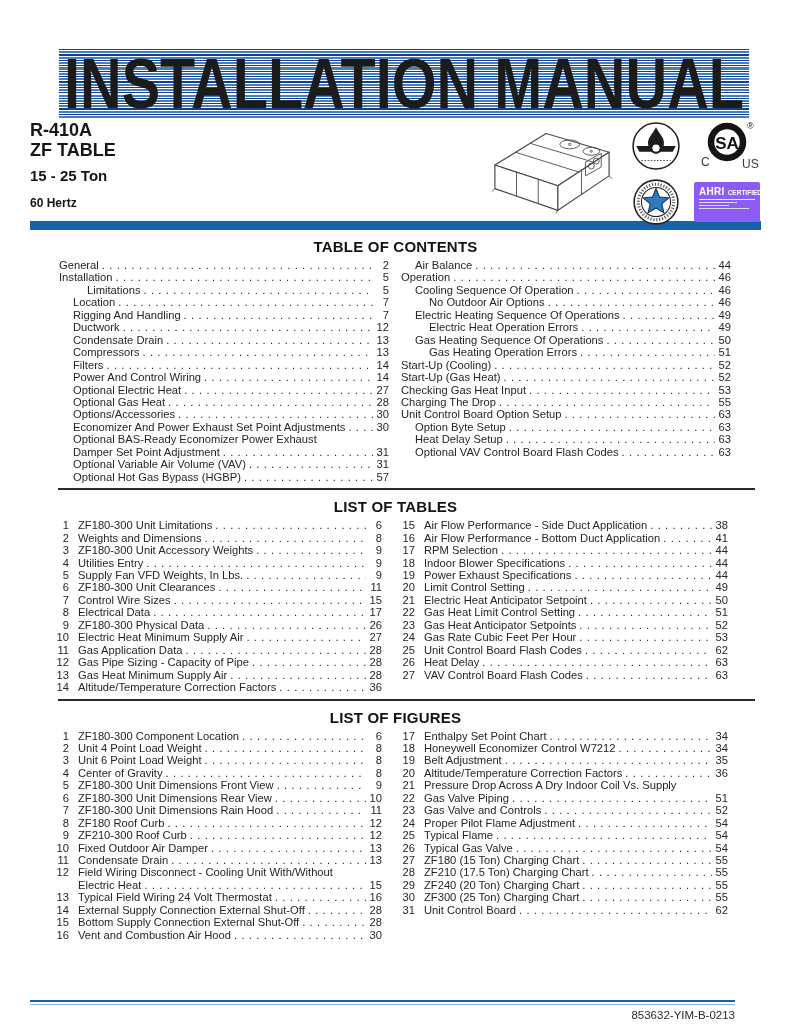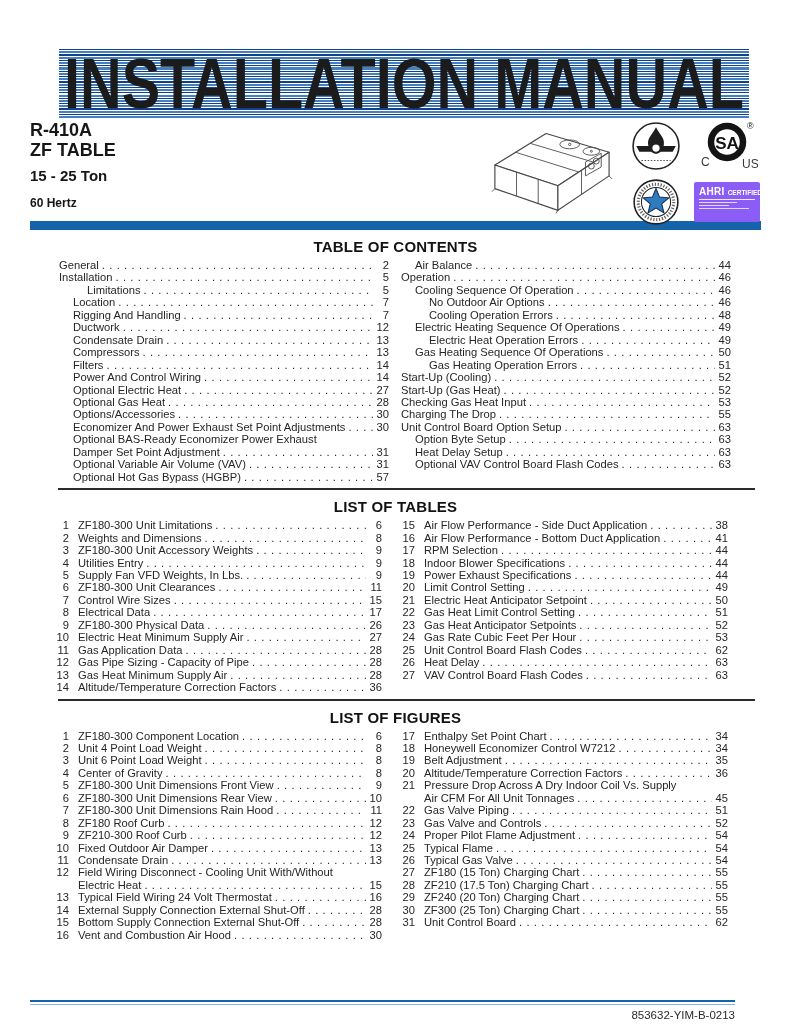--- a/index.html
+++ b/index.html
@@ -258,25 +258,20 @@
             <span class="lbl" style="padding-left: 14px;">Cooling Sequence Of Operation</span>
             <span class="dots"></span>
             <span class="pg">46</span>
           </div>
           <div class="entry">
             <span class="lbl" style="padding-left: 28px;">No Outdoor Air Options</span>
             <span class="dots"></span>
             <span class="pg">46</span>
           </div>
           <div class="entry">
-            <span class="lbl" style="padding-left: 28px;">Cooling Operation Errors</span>
-            <span class="dots"></span>
-            <span class="pg">48</span>
-          </div>
-          <div class="entry">
             <span class="lbl" style="padding-left: 14px;">Electric Heating Sequence Of Operations</span>
             <span class="dots"></span>
             <span class="pg">49</span>
           </div>
           <div class="entry">
             <span class="lbl" style="padding-left: 28px;">Electric Heat Operation Errors</span>
             <span class="dots"></span>
             <span class="pg">49</span>
           </div>
           <div class="entry">
@@ -629,26 +624,20 @@
             <span class="num">20</span>
             <span class="lbl">Altitude/Temperature Correction Factors</span>
             <span class="dots"></span>
             <span class="pg">36</span>
           </div>
           <div class="entry">
             <span class="num">21</span>
             <span class="lbl">Pressure Drop Across A Dry Indoor Coil Vs. Supply</span>
           </div>
           <div class="entry">
-            <span class="num"></span>
-            <span class="lbl">Air CFM For All Unit Tonnages</span>
-            <span class="dots"></span>
-            <span class="pg">45</span>
-          </div>
-          <div class="entry">
             <span class="num">22</span>
             <span class="lbl">Gas Valve Piping</span>
             <span class="dots"></span>
             <span class="pg">51</span>
           </div>
           <div class="entry">
             <span class="num">23</span>
             <span class="lbl">Gas Valve and Controls</span>
             <span class="dots"></span>
             <span class="pg">52</span>

